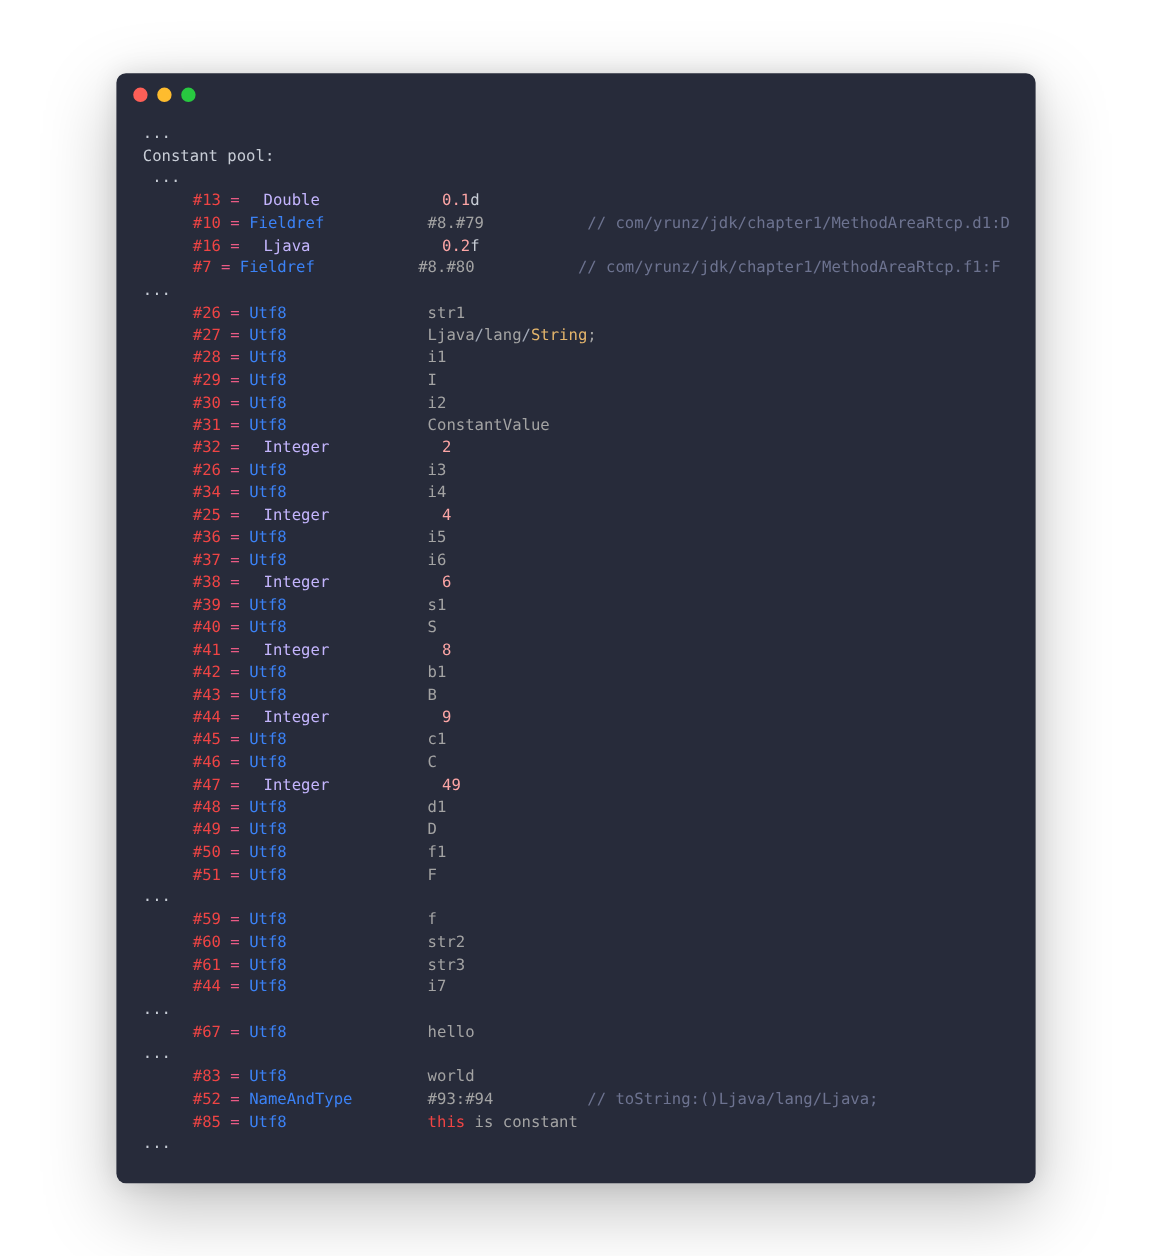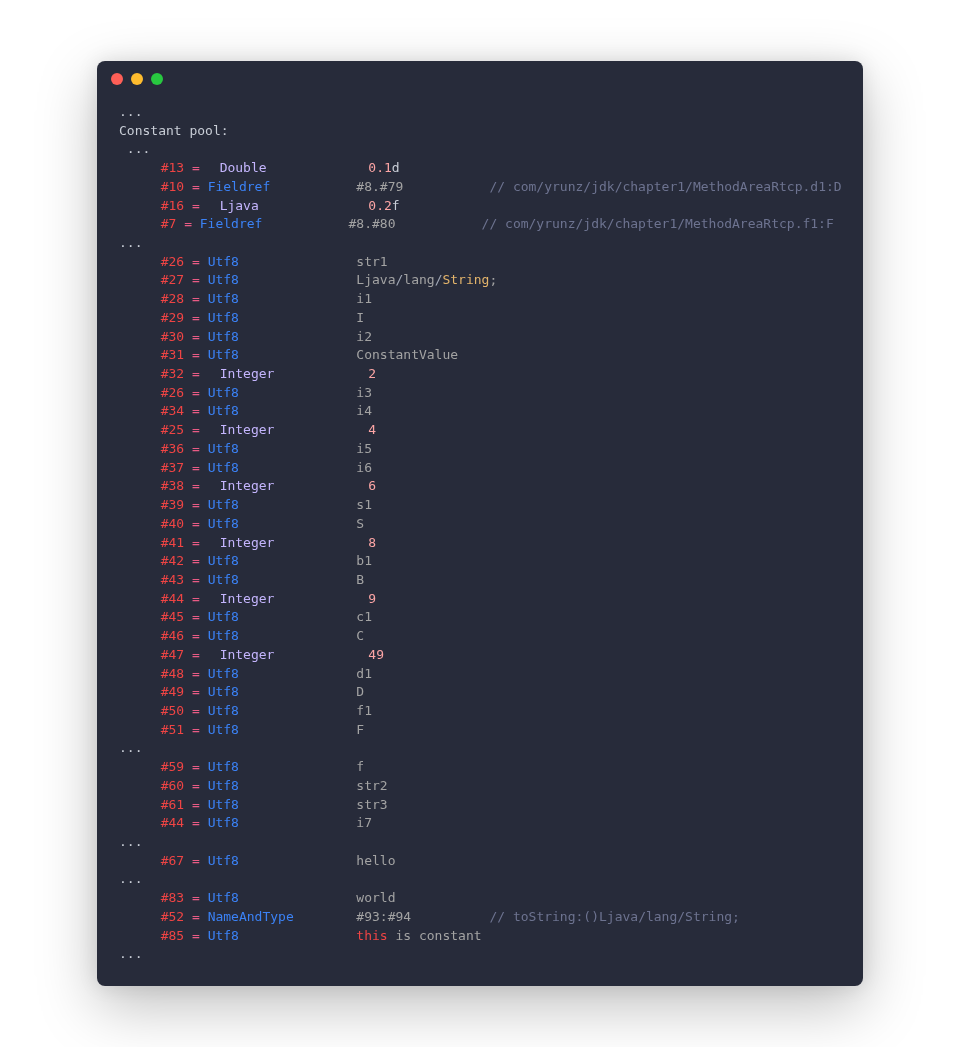--- a/index.html
+++ b/index.html
@@ -108,17 +108,17 @@
 <span class="row">  <span class="idx">#51</span> <span class="eq">=</span> <span class="type">Utf8</span>               <span class="val">F</span></span>
 <span>...</span>
 <span class="row">  <span class="idx">#59</span> <span class="eq">=</span> <span class="type">Utf8</span>               <span class="val">f</span></span>
 <span class="row">  <span class="idx">#60</span> <span class="eq">=</span> <span class="type">Utf8</span>               <span class="val">str2</span></span>
 <span class="row">  <span class="idx">#61</span> <span class="eq">=</span> <span class="type">Utf8</span>               <span class="val">str3</span></span>
 <span class="row">  <span class="idx">#44</span> <span class="eq">=</span> <span class="type">Utf8</span>               <span class="val">i7</span></span>
 <span>...</span>
 <span class="row">  <span class="idx">#67</span> <span class="eq">=</span> <span class="type">Utf8</span>               <span class="val">hello</span></span>
 <span>...</span>
 <span class="row">  <span class="idx">#83</span> <span class="eq">=</span> <span class="type">Utf8</span>              <span class="val"> world</span></span>
-<span class="row">  <span class="idx">#52</span> <span class="eq">=</span> <span class="type">NameAndType</span>        <span class="val">#93:#94</span>          <span class="comment">// toString:()Ljava/lang/String;</span></span>
+<span class="row">  <span class="idx">#52</span> <span class="eq">=</span> <span class="type">NameAndType</span>        <span class="val">#93:#94</span>          <span class="comment">// toString:()Ljava/lang/Ljava;</span></span>
 <span class="row">  <span class="idx">#85</span> <span class="eq">=</span> <span class="type">Utf8</span>               <span class="kw">this</span><span class="val"> is constant</span></span>
 <span>...</span></pre>
   </div>
 </div>
 
 </body></html>

